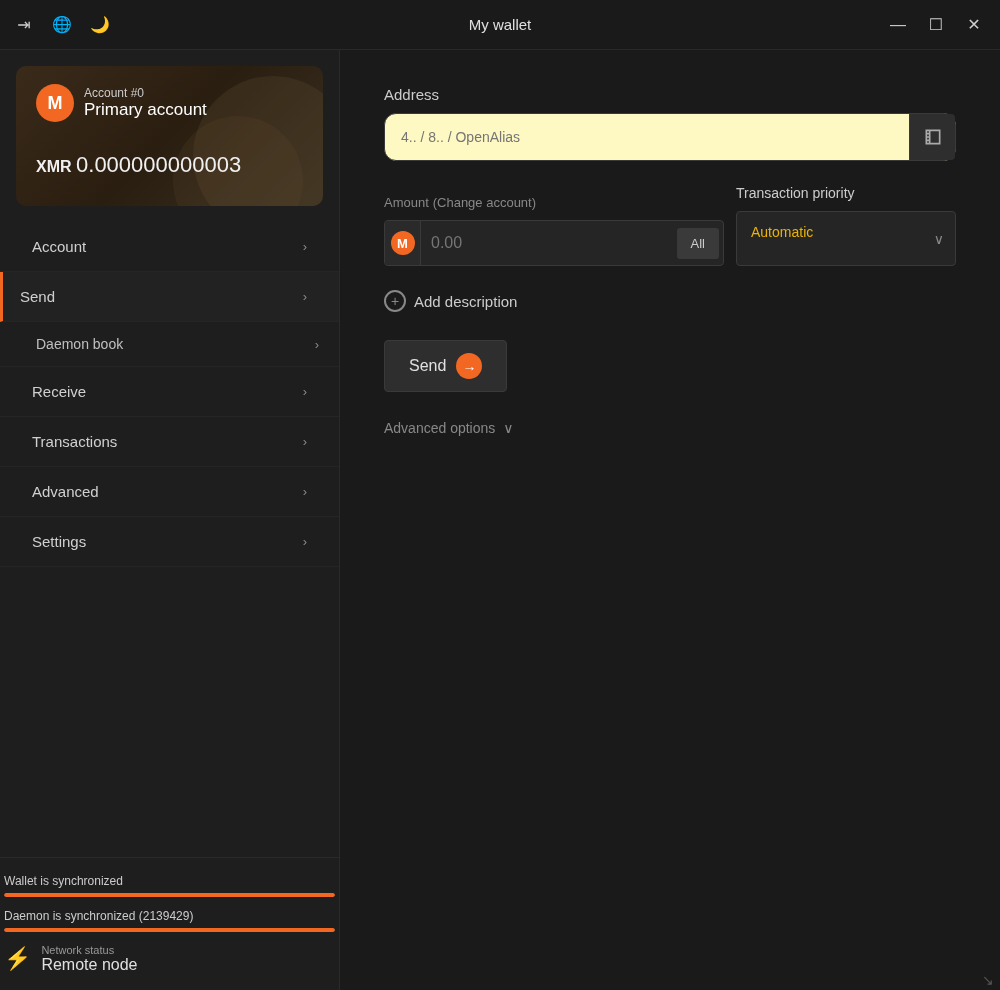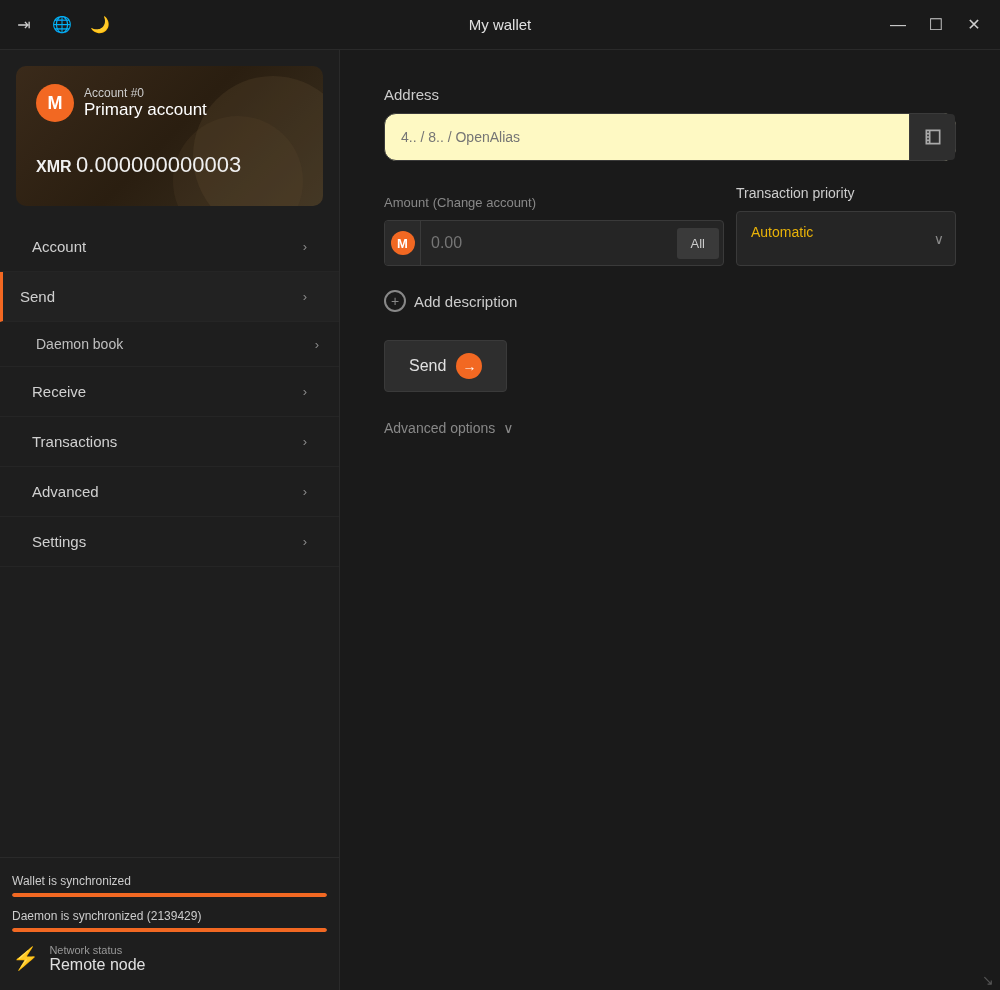--- a/index.html
+++ b/index.html
@@ -189,21 +189,21 @@
       border-bottom: 1px solid #252525;
       font-size: 14px;
       color: #c0c0c0;
       transition: background 0.15s;
     }
     .nav-sub-item .chevron { color: #888; font-size: 13px; }
 
     
     .sidebar-bottom {
       margin-top: auto;
-      padding: 16px 12px;
+      padding: 16px 4px;
       border-top: 1px solid #2a2a2a;
     }
     .sync-label {
       font-size: 12px;
       color: #ccc;
       margin-bottom: 5px;
     }
     .sync-bar {
       height: 4px;
       background: #333;

